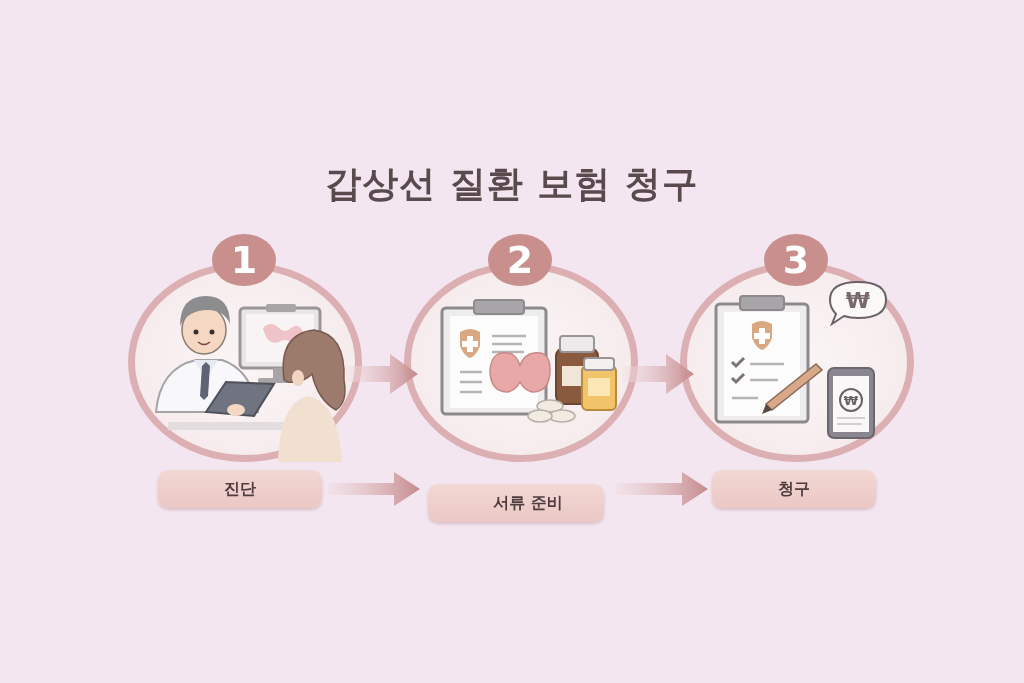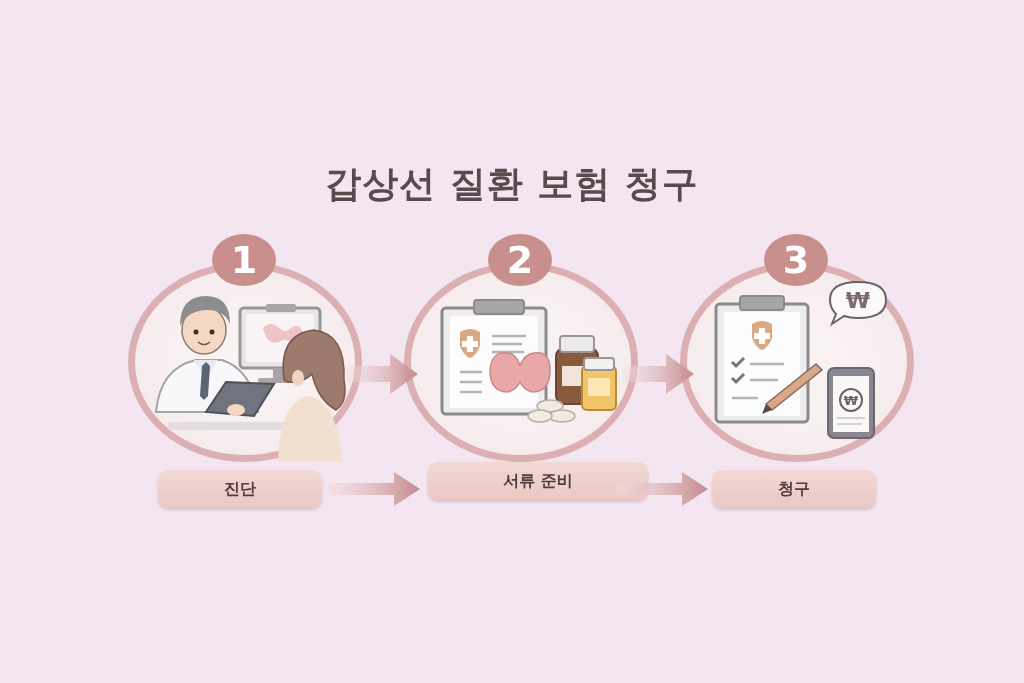--- a/index.html
+++ b/index.html
@@ -172,21 +172,21 @@
 <div class="label" style="left:158px; top:470px; width:164px;">진단</div>
 <svg class="small-arrow" style="left:328px; top:472px;" viewBox="0 0 92 34">
   <defs>
     <linearGradient id="ag3" x1="0" x2="1">
         <stop offset="0" stop-color="#f1dce0" stop-opacity="0.5"></stop>
         <stop offset="1" stop-color="#c58a8c"></stop>
       </linearGradient>
   </defs>
   <path d="M0 11 h66 v-11 l26 17 l-26 17 v-11 h-66z" fill="url(#ag3)"></path>
 </svg>
-<div class="label" style="left:428px; top:462px; width:220px;">서류 준비</div>
+<div class="label" style="left:428px; top:484px; width:152px;padding-left:24px;">서류 준비</div>
 <svg class="small-arrow" style="left:616px; top:472px;" viewBox="0 0 92 34">
   <defs>
     <linearGradient id="ag4" x1="0" x2="1">
         <stop offset="0" stop-color="#f1dce0" stop-opacity="0.5"></stop>
         <stop offset="1" stop-color="#c58a8c"></stop>
       </linearGradient>
   </defs>
   <path d="M0 11 h66 v-11 l26 17 l-26 17 v-11 h-66z" fill="url(#ag4)"></path>
 </svg>
 <div class="label" style="left:712px; top:470px; width:164px;">청구</div>

